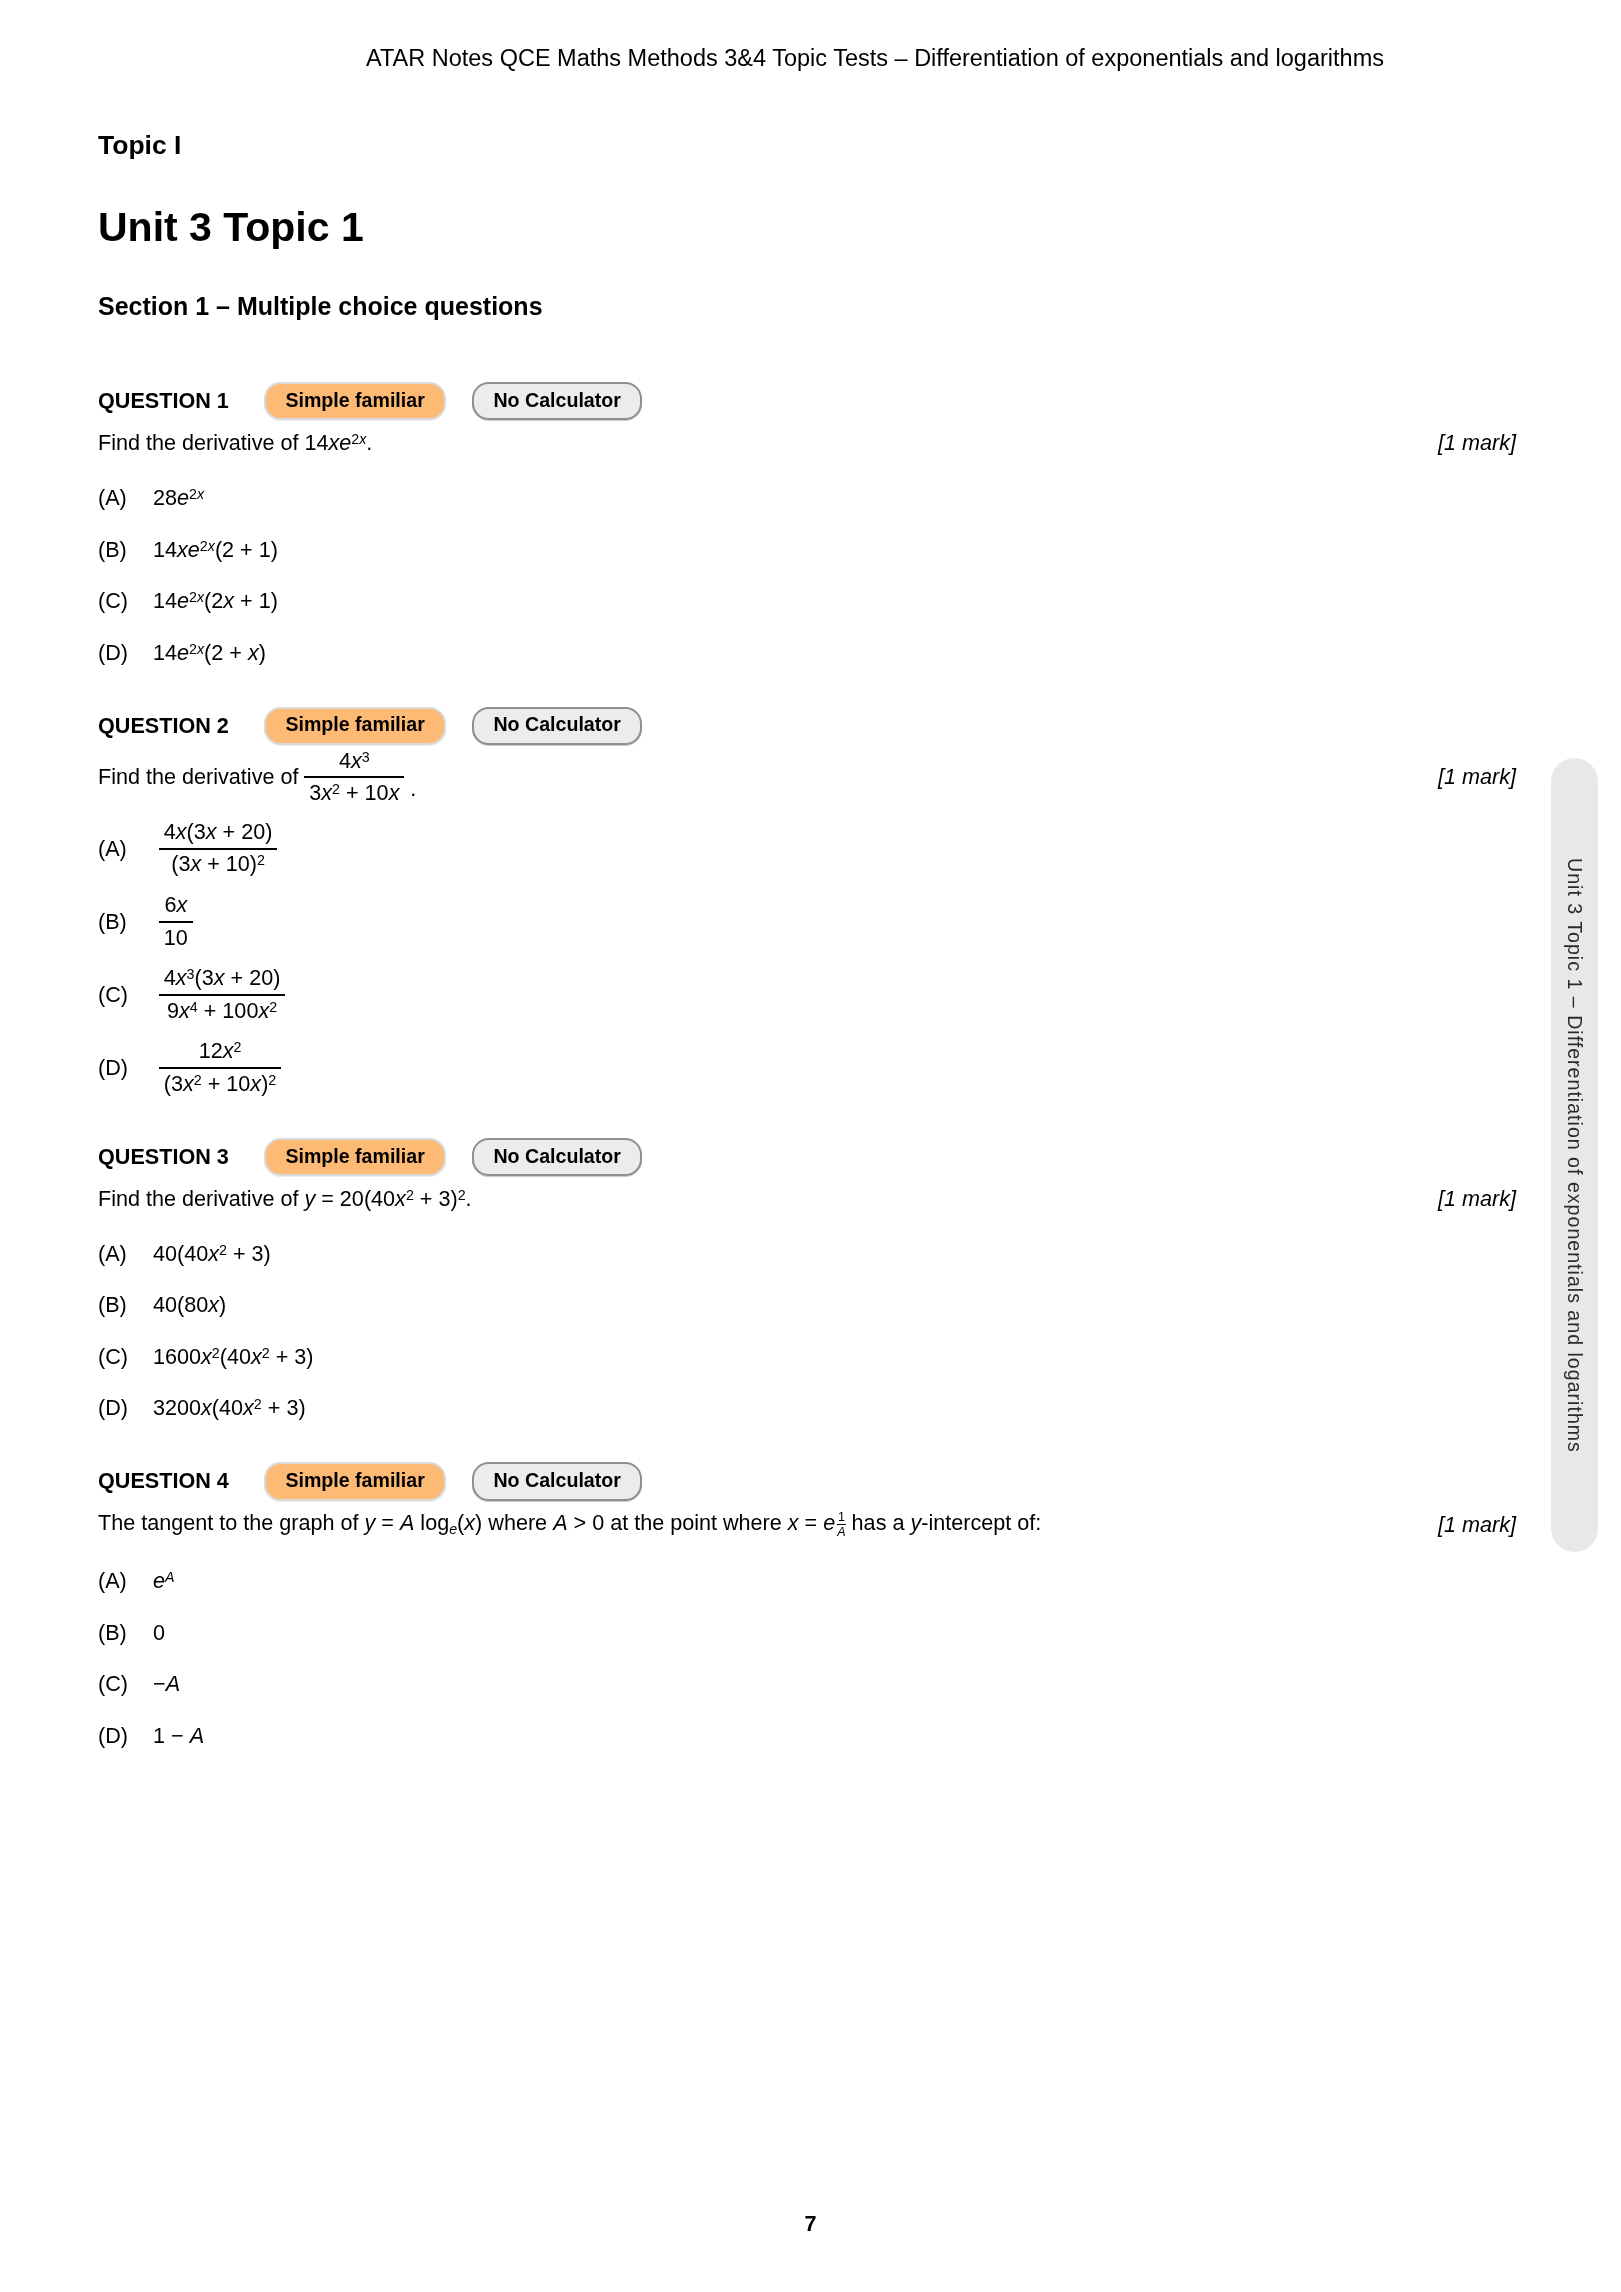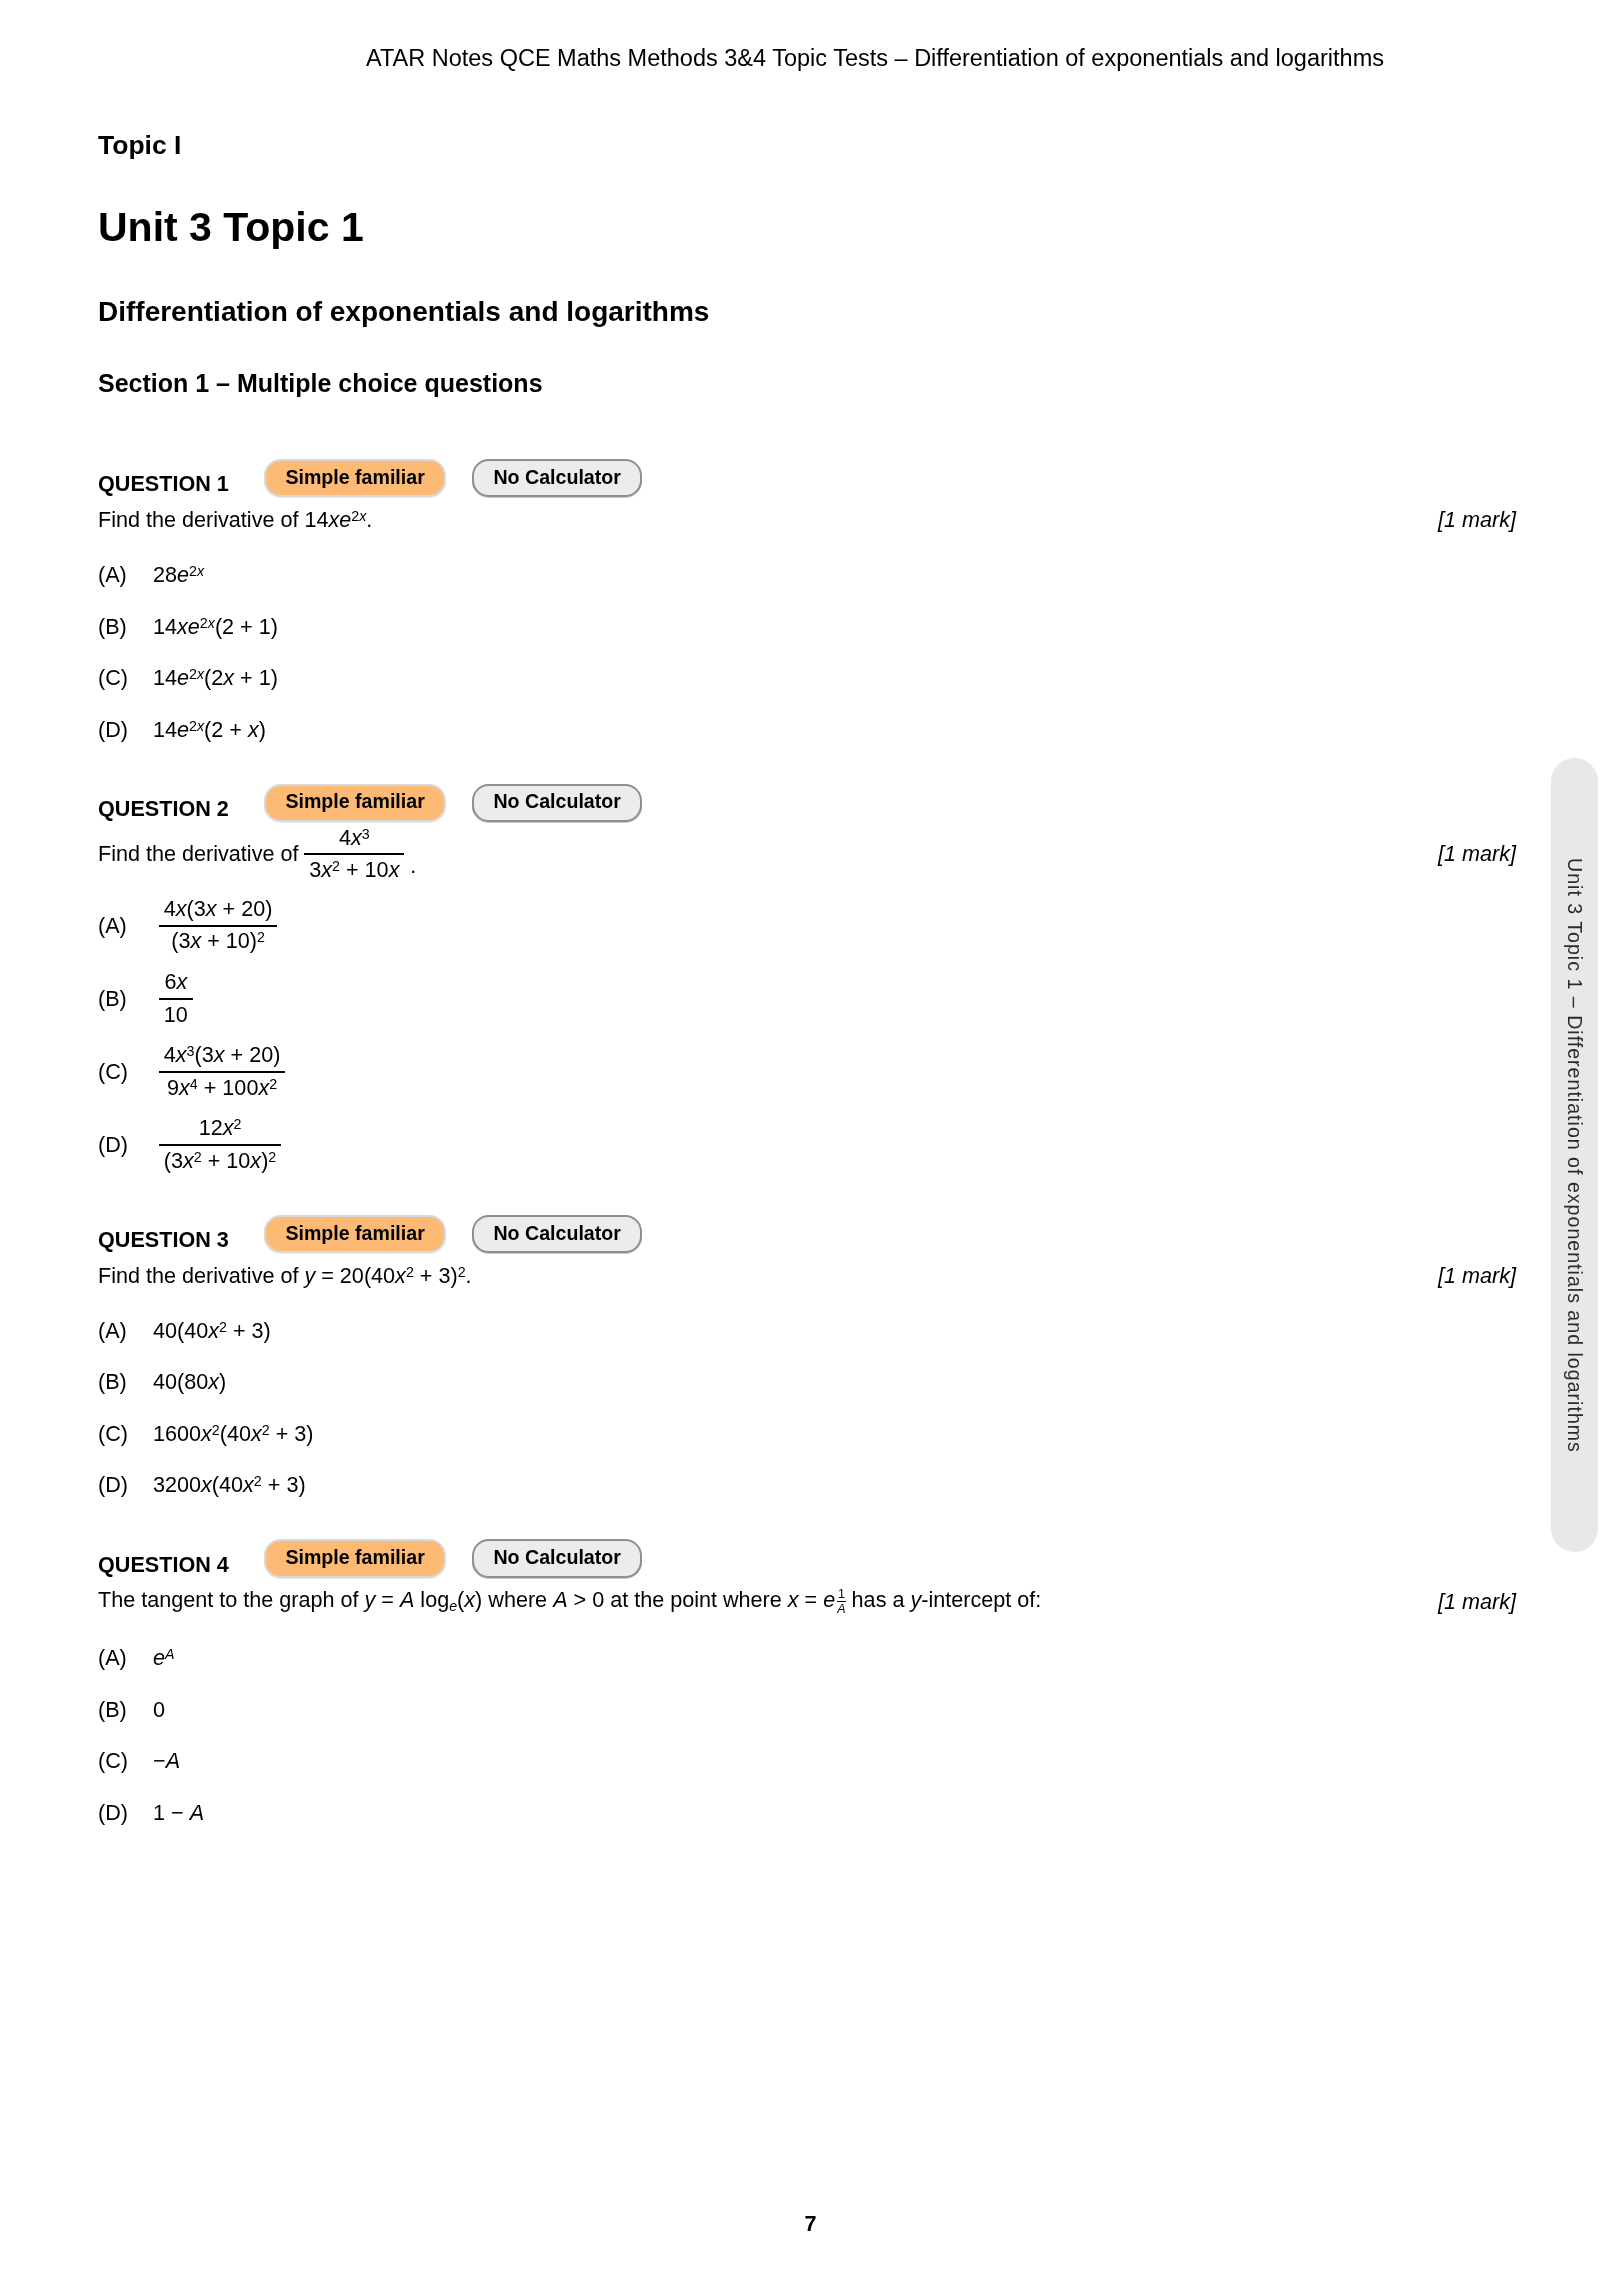--- a/index.html
+++ b/index.html
@@ -18,21 +18,21 @@
   .content { position:absolute; top:130px; left:98px; width:1418px; }
 
   .topic-label   { font-size:26.5px; font-weight:bold; margin:0; }
   .unit-title    { font-size:41px; font-weight:bold; margin:43px 0 0 0; }
   .subtitle      { font-size:28px; font-weight:bold; margin:45px 0 0 0; }
   .section-title { font-size:25px; font-weight:bold; margin:41px 0 0 0; }
 
   .question { margin-top:41px; }
   .question.first { margin-top:61px; }
 
-  .q-header { display:flex; align-items:flex-end; }
+  .q-header { display:flex; align-items:center; }
   .q-label  { font-size:21.6px; font-weight:bold; white-space:nowrap; }
   .badge {
     display:inline-block; font-size:19.6px; font-weight:bold; line-height:1;
     padding:6.9px 19.6px 7.8px; border-radius:16.7px; white-space:nowrap;
   }
   .badge.light { margin-left:35px; border:2px solid #d9d9d9; background:#fdba74; box-shadow:0 1px 0 #ececec; }
   .badge.dark  { margin-left:25.5px; border:2px solid #8f8f8f; background:#ececec; box-shadow:0 1px 0 #c9c9c9; }
 
   .q-prompt { display:flex; align-items:center; margin-top:9.8px; font-size:21.6px; }
   .q-prompt .q-text { display:flex; align-items:center; }
@@ -76,21 +76,20 @@
 </style>
 </head>
 <body>
 
 <div class="page-header">ATAR Notes QCE Maths Methods 3&amp;4 Topic Tests – Differentiation of exponentials and logarithms</div>
 
 <div class="content">
 
   <p class="topic-label">Topic I</p>
   <h1 class="unit-title">Unit 3 Topic 1</h1>
-  <h2 class="subtitle">Differentiation of exponentials and logarithms</h2>
   <h2 class="section-title">Section 1 – Multiple choice questions</h2>
 
   <section class="question first">
     <div class="q-header">
       <span class="q-label">QUESTION 1</span>
       <span class="badge light">Simple familiar</span>
       <span class="badge dark">No Calculator</span>
     </div>
     <div class="q-prompt">
       <span class="q-text inline"><span>Find the derivative of </span><span>14<i>xe</i><sup>2<i>x</i></sup></span><span>.</span></span>

